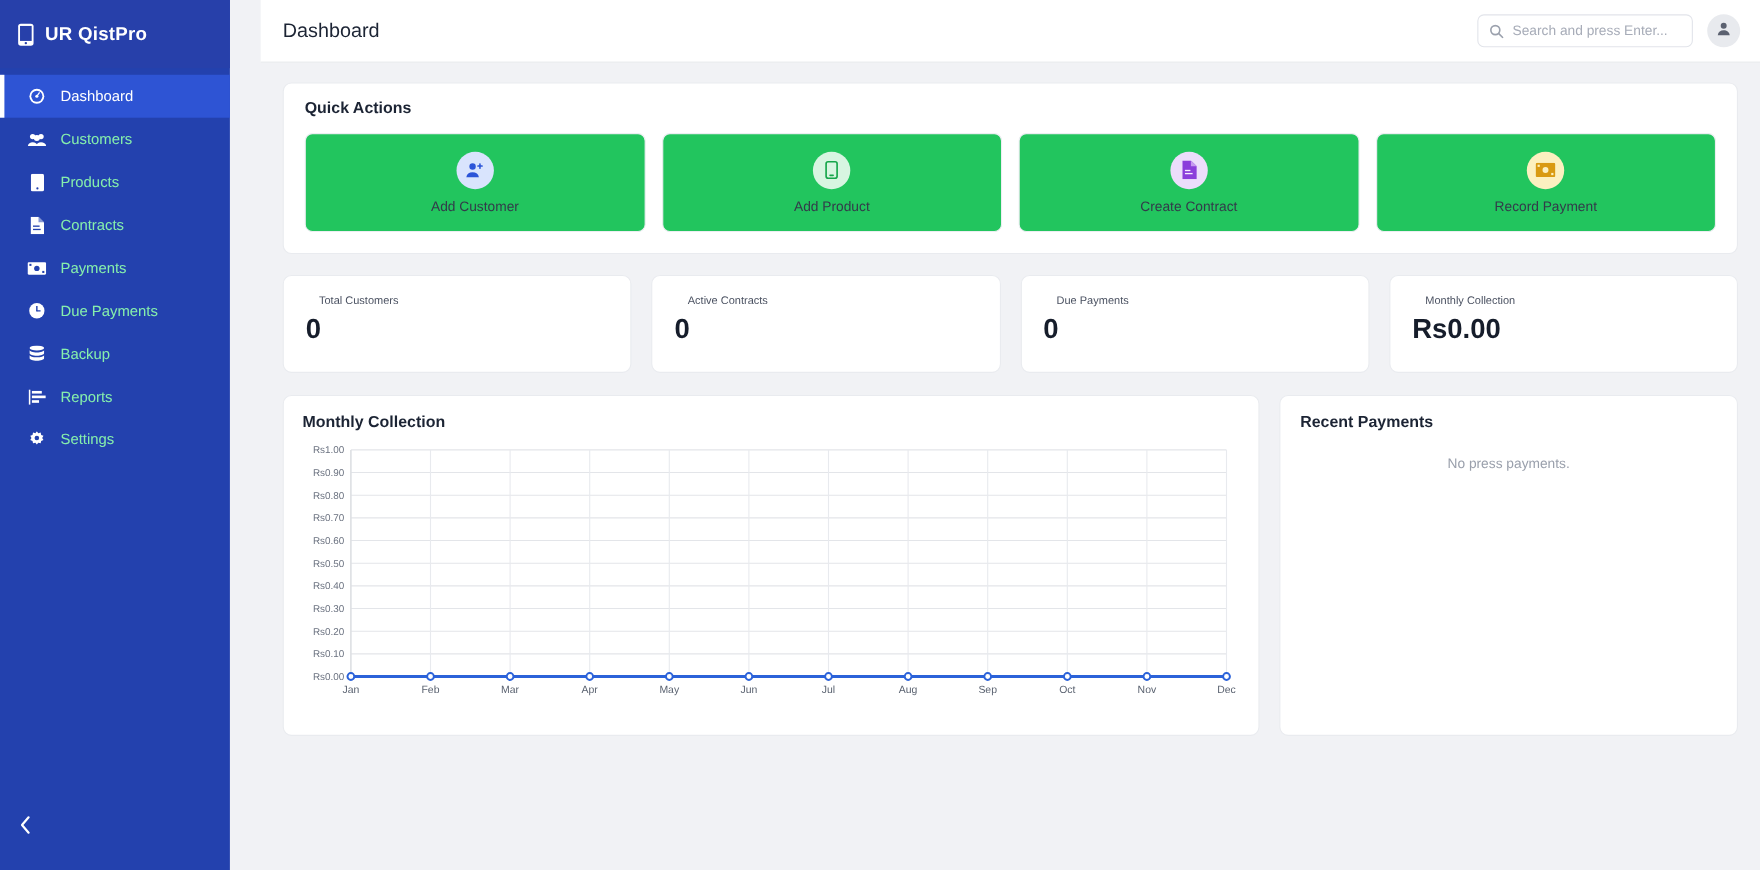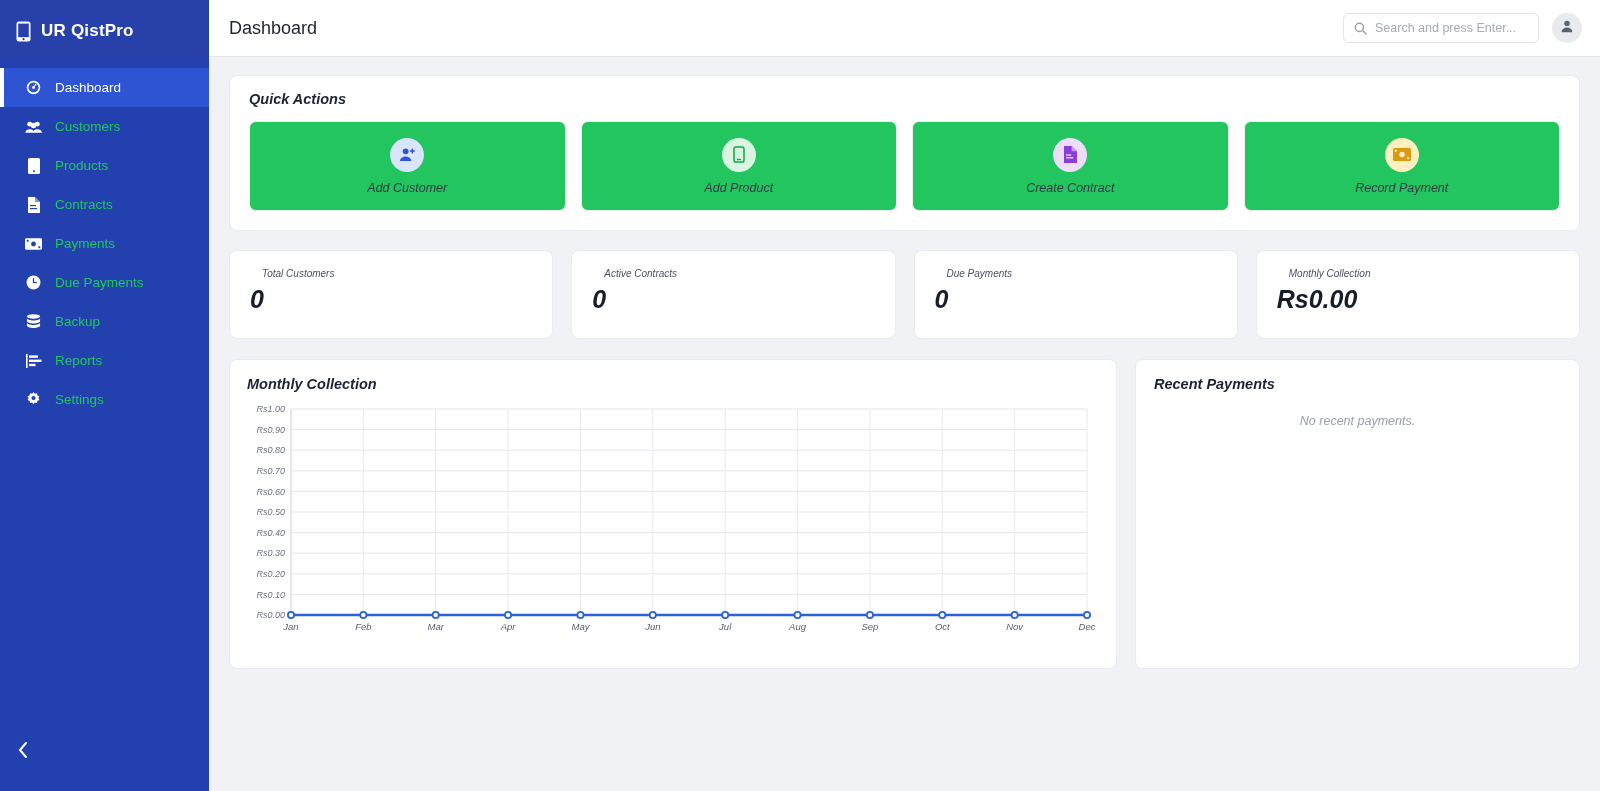--- a/index.html
+++ b/index.html
@@ -2,21 +2,21 @@
 <html><head>
 <meta charset="utf-8">
 <style>
   * { box-sizing: border-box; margin: 0; padding: 0; }
   html, body {
     width: 1600px; height: 791px;
     font-family: "Liberation Sans", sans-serif;
     background: #f1f2f5;
     overflow: hidden;
   }
-  .app { display: flex; width: 1600px; height: 791px; }
+  .app { display: flex; width: 1600px; height: 791px; gap: 28px; }
 
   
   .sidebar {
     width: 209px; height: 791px;
     background: #2341ae;
     display: flex; flex-direction: column;
     flex: 0 0 209px;
     position: relative;
   }
   .brand {
@@ -28,21 +28,21 @@
   .brand-icon { display: flex; align-items: center; color: #fff; }
   .brand-text {
     color: #ffffff; font-size: 17px; font-weight: bold;
     letter-spacing: .2px;
   }
   .nav { margin-top: 6px; display: flex; flex-direction: column; }
   .nav-item {
     height: 39px;
     display: flex; align-items: center; gap: 13px;
     padding-left: 21px;
-    color: #22c55e; font-size: 13.5px;
+    color: #86efac; font-size: 13.5px;
     cursor: pointer;
     border-left: 4px solid transparent;
     position: relative;
   }
   .nav-item .nav-icon {
     width: 17px; display: flex; align-items: center; justify-content: center;
     color: #ffffff;
   }
   .nav-item.active {
     background: #2e54d4;
@@ -82,21 +82,21 @@
     font-family: Liberation Sans, sans-serif;
     background: transparent;
   }
   .search-box input::placeholder { color: #a7acb8; }
   .avatar {
     width: 30px; height: 30px; border-radius: 50%;
     background: #e8eaee; display: flex; align-items: center; justify-content: center;
     color: #5b6170; cursor: pointer;
   }
 
-  .content { padding: 18px 20px 0 20px; overflow: hidden; font-style: italic; }
+  .content { padding: 18px 20px 0 20px; overflow: hidden; }
 
   .card {
     background: #ffffff;
     border: 1px solid #e9ebef;
     border-radius: 8px;
   }
 
   
   .quick { padding: 15px 19px 19px 19px; margin-bottom: 19px; }
   .quick-title { font-size: 14.5px; font-weight: bold; color: #1c2434; margin-bottom: 14px; }
@@ -423,19 +423,19 @@
                 <circle cx="622.9090909090909" cy="214" r="3.1" fill="#ffffff" stroke="#2b62d9" stroke-width="1.8"></circle>
                 <circle cx="695.2727272727273" cy="214" r="3.1" fill="#ffffff" stroke="#2b62d9" stroke-width="1.8"></circle>
                 <circle cx="767.6363636363636" cy="214" r="3.1" fill="#ffffff" stroke="#2b62d9" stroke-width="1.8"></circle>
                 <circle cx="840" cy="214" r="3.1" fill="#ffffff" stroke="#2b62d9" stroke-width="1.8"></circle>
               </svg>
           </div>
         </div>
 
         <div class="card recent-card">
           <div class="panel-title">Recent Payments</div>
-          <div class="empty-note">No recent payments.</div>
+          <div class="empty-note">No press payments.</div>
         </div>
       </div>
 
     </div>
   </section>
 </div>
 
 </body></html>

